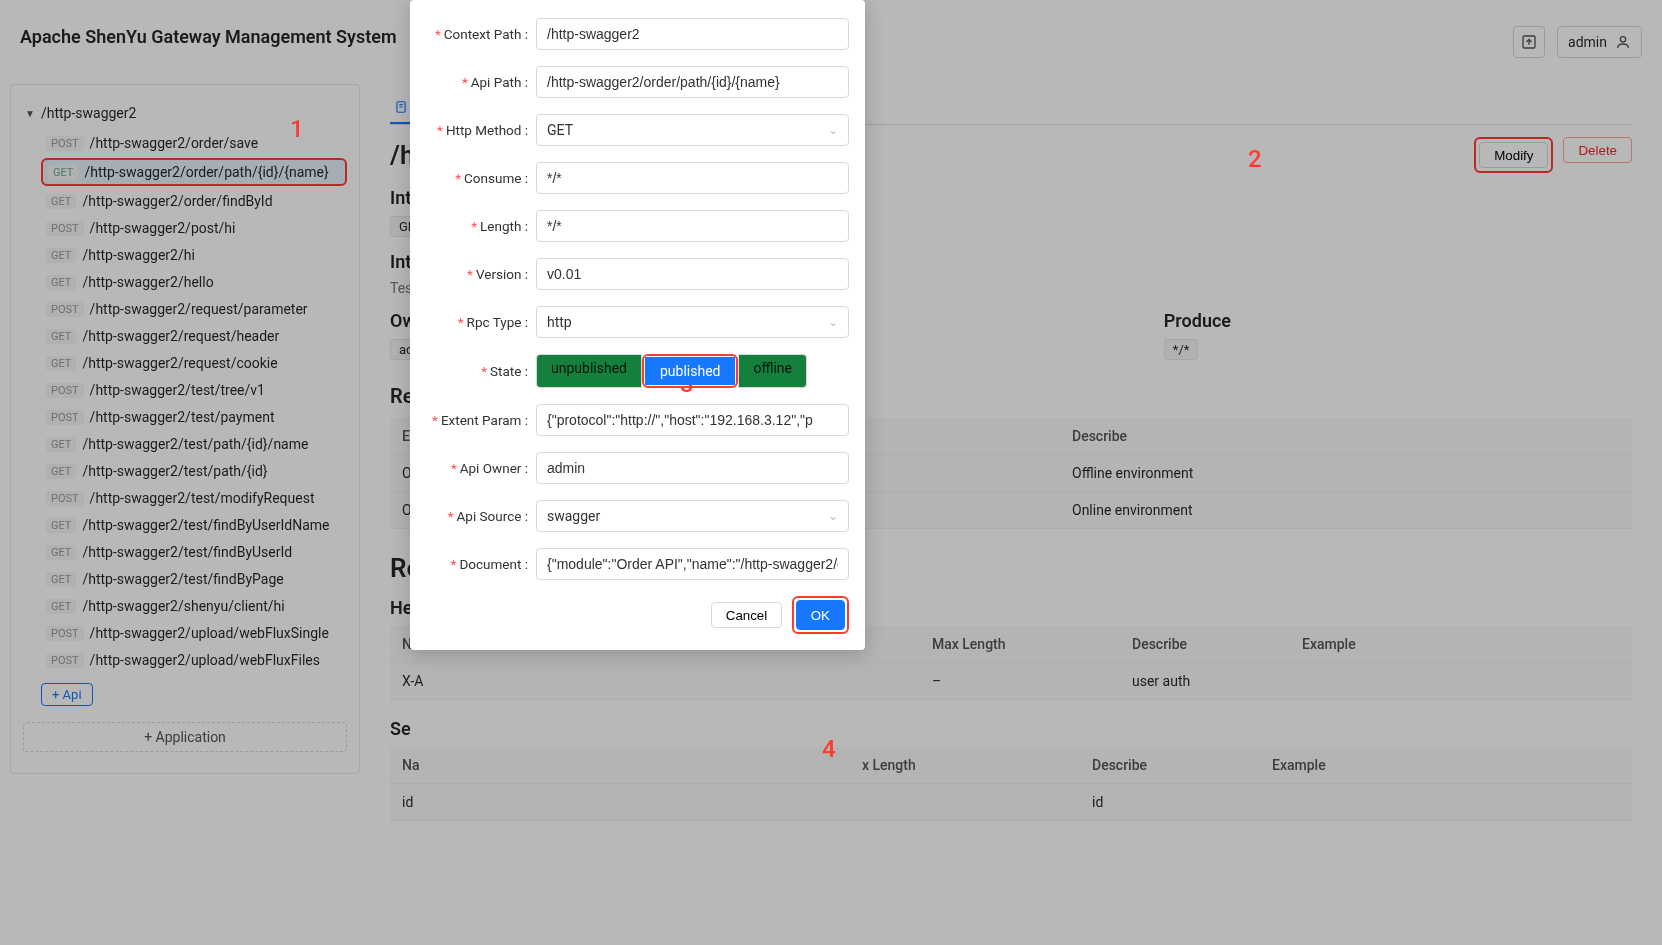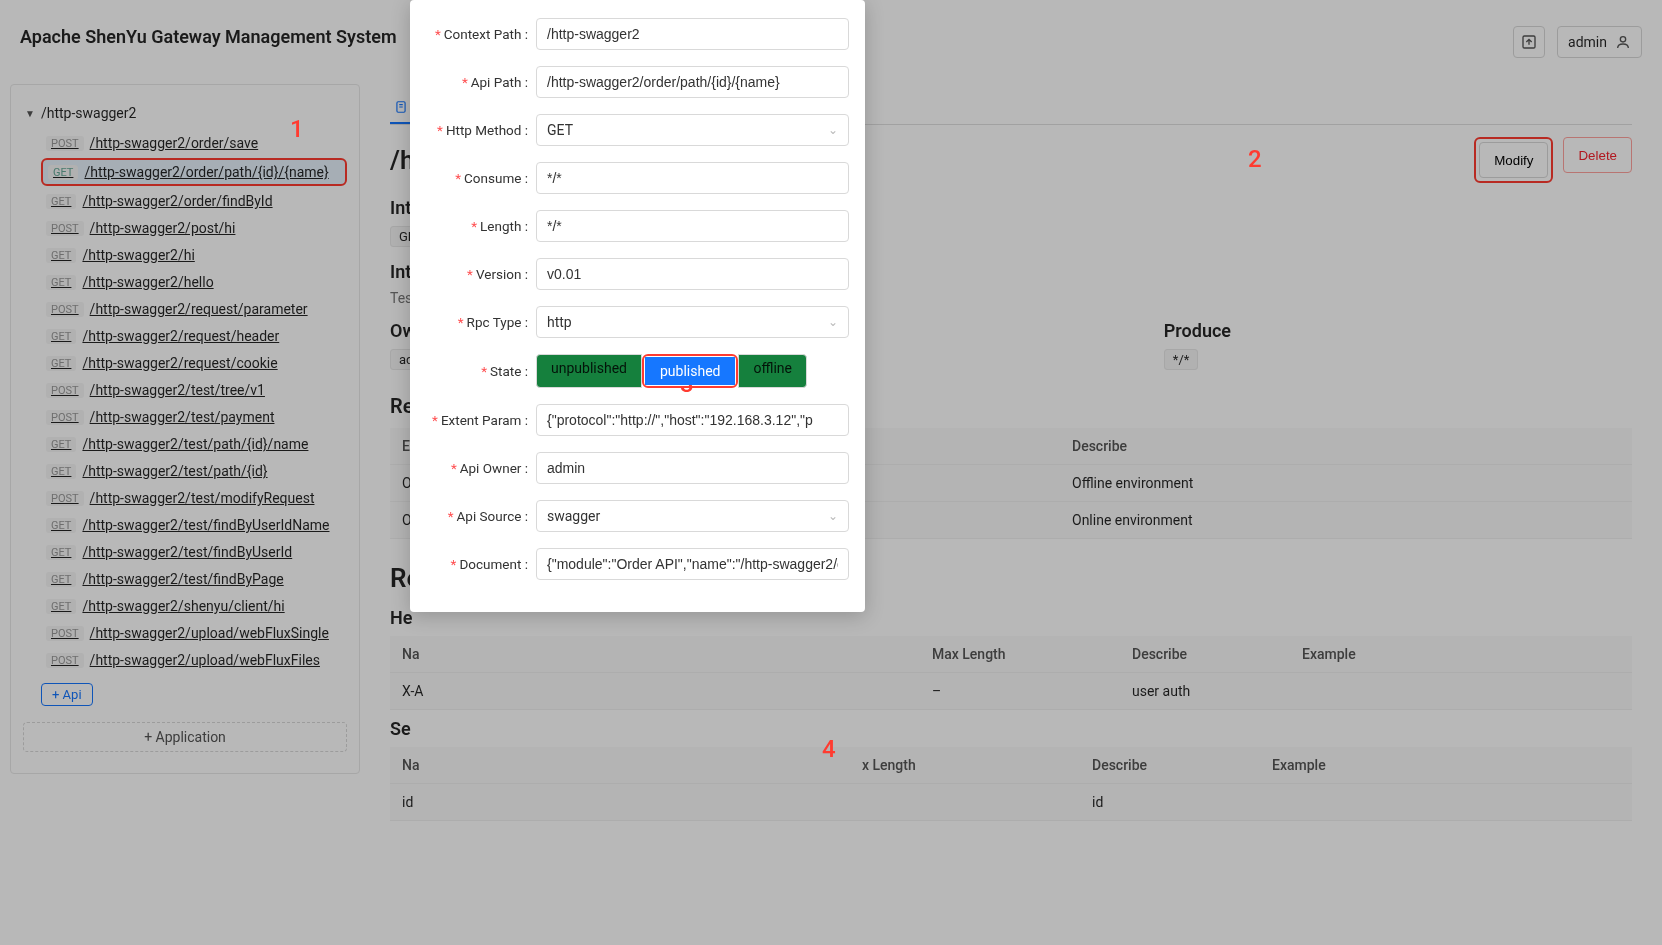--- a/index.html
+++ b/index.html
@@ -6,33 +6,33 @@
   body { font-family: -apple-system, BlinkMacSystemFont, "Segoe UI", Roboto, sans-serif; font-size: 14px; color: rgba(0,0,0,0.85); background:#fff; width:1662px; height:945px; overflow:hidden; }
   .header { display:flex; align-items:flex-start; justify-content:space-between; padding:26px 20px; }
   .header .title { font-size:18px; font-weight:600; }
   .header .actions { display:flex; gap:12px; align-items:center; }
   .icon-btn { width:32px; height:32px; border:1px solid #d9d9d9; background:#fff; border-radius:4px; display:flex; align-items:center; justify-content:center; cursor:pointer; }
   .admin-btn { height:32px; border:1px solid #d9d9d9; background:#fff; border-radius:4px; display:flex; align-items:center; padding:0 10px; gap:8px; cursor:pointer; }
   .layout { display:flex; gap:10px; padding:0 10px; }
   .sidebar { width:350px; border:1px solid #e8e8e8; border-radius:4px; padding:16px 12px; height:690px; }
   .tree-root { display:flex; align-items:center; gap:6px; padding:4px 2px;}
   .tree-caret { font-size:10px; color:#555;}
-  .tree-list { padding-left:18px; margin-top:6px;text-decoration:underline;}
+  .tree-list { padding-left:18px; margin-top:6px;}
   .tree-item { display:flex; align-items:center; gap:6px; padding:4px 5px; margin:3px 0; border-radius:4px; }
   .tree-item .method { font-size:11px; color:#999; background:#f5f5f5; padding:1px 5px; border-radius:3px; }
   .tree-item.selected { border:2px solid #ff3b30; background:#e6f1fb; border-radius:6px; }
   .tree-item.selected .method { color:#6a9; }
   .add-api { display:inline-block; color:#1677ff; border:1px solid #1677ff; border-radius:4px; padding:3px 10px; margin-top:8px; font-size:13px;}
   .add-app { border:1px dashed #d9d9d9; text-align:center; padding:6px; border-radius:4px; margin-top:16px; color:#555;}
   .main { flex:1; padding:8px 20px; }
   .tabs-row { border-bottom:1px solid #e0e0e0; margin-bottom:12px; }
   .tab-active { display:inline-flex; align-items:center; gap:6px; color:#1677ff; border-bottom:2px solid #1677ff; padding:8px 4px;}
   .path-row { display:flex; justify-content:space-between; align-items:center; margin-bottom:12px;}
   .path-title { font-size:26px; font-weight:600; }
-  .btn { height:36px; padding:0 14px; border:1px solid #d9d9d9; background:#fff; border-radius:4px; cursor:pointer; }
+  .btn { height:26px; padding:0 14px; border:1px solid #d9d9d9; background:#fff; border-radius:4px; cursor:pointer; }
   .btn.danger { color:#f5222d; border-color:#ffa39e; }
   .mark2 { border:2px solid #ff3b30; border-radius:6px; padding:3px; display:inline-block; }
   .sec-h { font-size:18px; font-weight:600; margin-top:14px; margin-bottom:8px;}
   .tag-badge { display:inline-block; background:#f5f5f5; border:1px solid #e8e8e8; border-radius:3px; padding:2px 8px; font-size:13px;}
   .spec-row { display:flex; gap:260px; }
   .sec-head-mid { font-size:20px; font-weight:600; margin-top:24px; margin-bottom:10px;}
   .tbl { width:100%; border-collapse:collapse;}
   .tbl th, .tbl td { text-align:left; padding:10px 12px; border-bottom:1px solid #f0f0f0; font-size:14px; }
   .tbl th { background:#fafafa; color:#555; font-weight:500;}
   .tbl tr td { background:#fafafa;}
@@ -237,21 +237,21 @@
       <tbody>
           <tr>
             <td>X-A</td>
             <td>–</td>
             <td>user auth</td>
             <td></td>
           </tr>
         </tbody>
     </table>
 
-    <div class="sec-h" style="margin-top:8px;">Se</div>
+    <div class="sec-h" style="margin-top:18px;">Se</div>
     <table class="tbl">
       <thead>
           <tr>
             <th style="width:460px">Na</th>
             <th style="width:230px">x Length</th>
             <th style="width:180px">Describe</th>
             <th>Example</th>
           </tr>
         </thead>
       <tbody>
@@ -325,18 +325,22 @@
       <div class="flabel"><span class="req">*</span><span>Api Source :</span></div>
       <div class="fselect">
         <span>swagger</span>
         <span class="caret-down">⌄</span>
       </div>
     </div>
   <div class="frow">
       <div class="flabel"><span class="req">*</span><span>Document :</span></div>
       <input class="finput" value="{&quot;module&quot;:&quot;Order API&quot;,&quot;name&quot;:&quot;/http-swagger2/ord" style="">
     </div>
+  <div class="modal-footer">
+    <button class="btn">Cancel</button>
+    <span class="mark4" style="margin-left:6px;"><button class="btn-primary">OK</button></span>
+  </div>
 </div>
 
 <div class="ann" style="left:290px; top:115px;">1</div>
 <div class="ann" style="left:1248px; top:145px;">2</div>
 <div class="ann" style="left:680px; top:370px;">3</div>
 <div class="ann" style="left:822px; top:735px;">4</div>
 
 </body></html>

